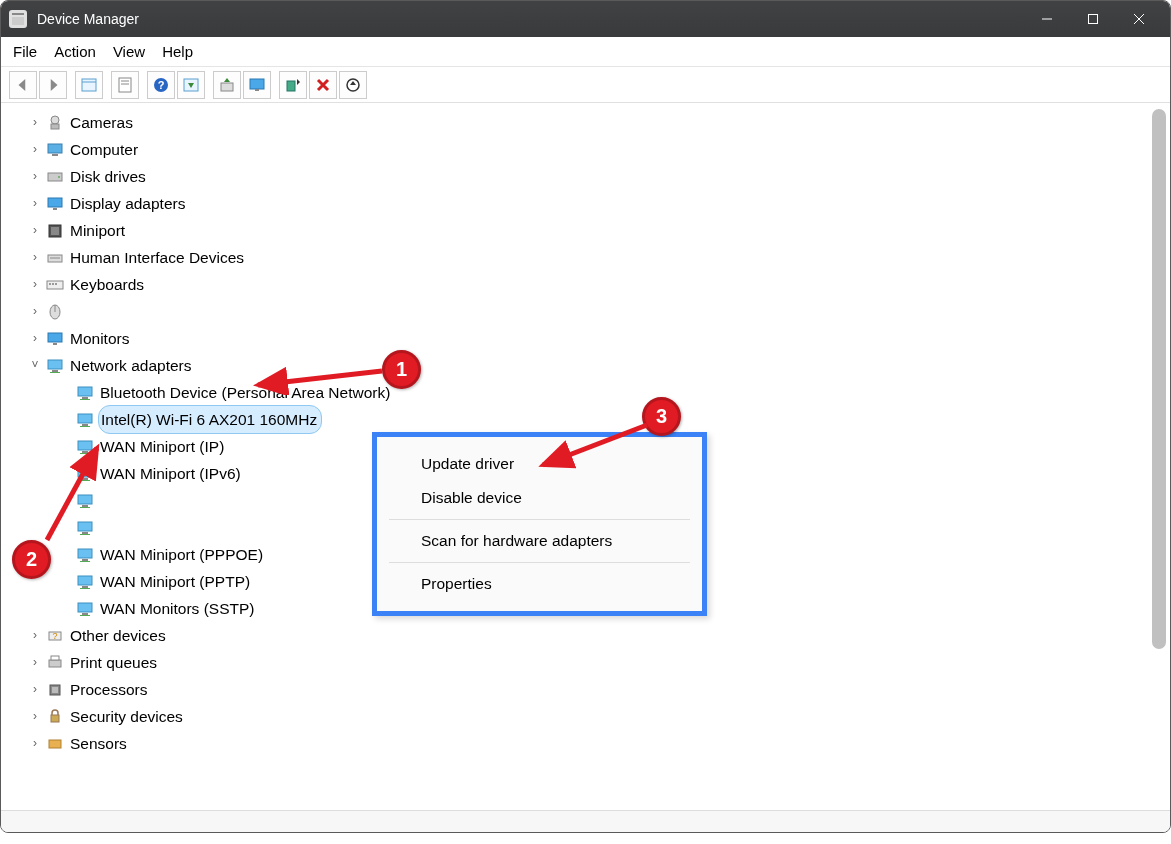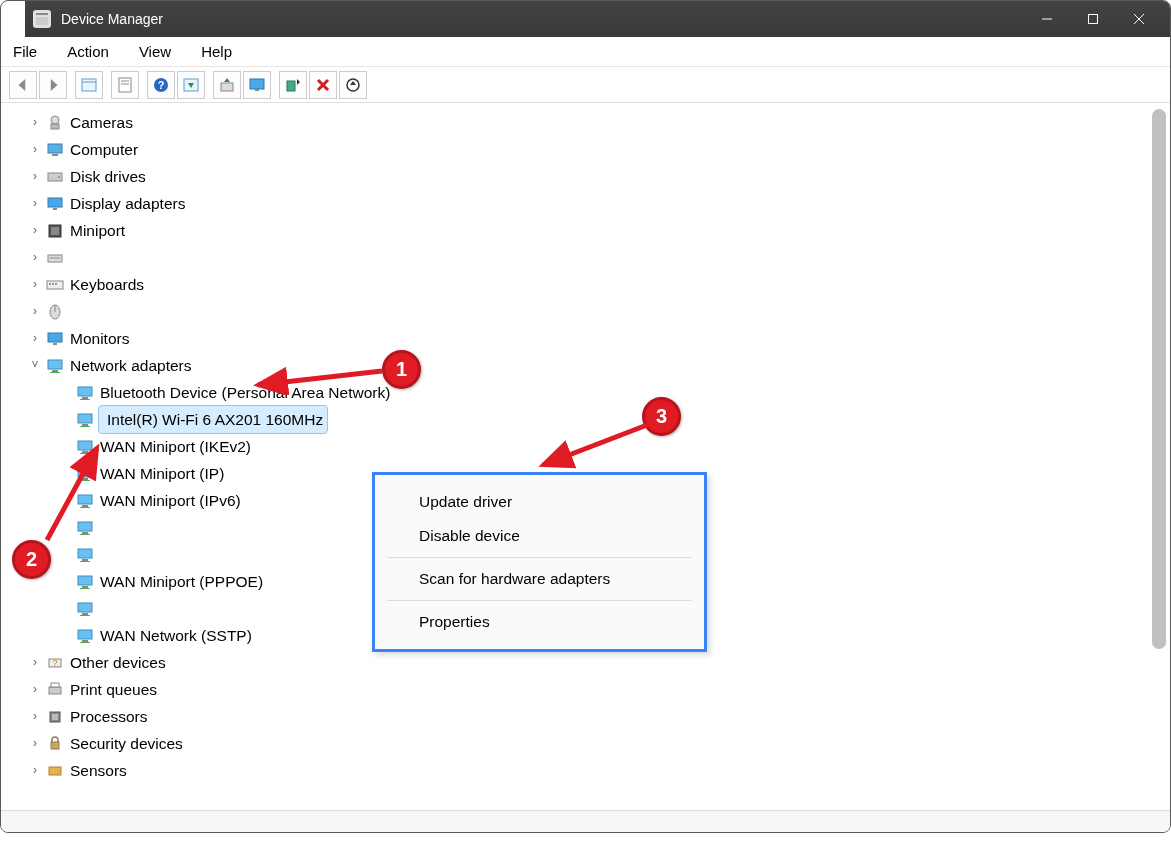--- a/index.html
+++ b/index.html
@@ -1,49 +1,49 @@
 <!DOCTYPE html>
 <html><head>
 <meta charset="utf-8">
 <style>
 * { margin:0; padding:0; box-sizing:border-box; font-family:"Segoe UI",Tahoma,sans-serif; }
 body { background:#fff; width:1171px; height:844px; overflow:hidden; position:relative; }
 
 .window { width:1171px; height:833px; background:#fff; border:1px solid #5a5a5a; border-radius:8px; overflow:hidden; position:relative; }
 
-.titlebar { height:36px; background:linear-gradient(#404244,#383a3c); display:flex; align-items:center; color:#fff; padding:0 8px;margin-left:24px; }
+.titlebar { height:36px; background:linear-gradient(#404244,#383a3c); display:flex; align-items:center; color:#fff; padding:0 8px; }
 .titlebar-icon { width:18px; height:18px; margin-right:10px; background:#e0e0e0; border-radius:3px; position:relative; }
 .titlebar-icon::before { content:""; position:absolute; top:3px; left:3px; right:3px; height:2px; background:#888; }
 .titlebar-icon::after { content:""; position:absolute; bottom:3px; left:3px; right:3px; top:7px; background:#ccc; }
 .titlebar-title { font-size:14px; flex:1; }
 .sysbtn { width:46px; height:36px; display:flex; align-items:center; justify-content:center; }
 .sysbtn svg { width:12px; height:12px; stroke:#fff; stroke-width:1; fill:none; }
 
-.menubar { height:30px; display:flex; align-items:center; border-bottom:1px solid #e5e5e5; padding:0 12px; gap:30px; font-size:15px; }
+.menubar { height:30px; display:flex; align-items:center; border-bottom:1px solid #e5e5e5; padding:0 12px; gap:17px; font-size:15px; }
 .menubar span { cursor:default; }
 
 .toolbar { height:36px; display:flex; align-items:center; border-bottom:1px solid #e0e0e0; padding:0 8px; gap:2px; }
 .tb-btn { width:28px; height:28px; border:1px solid #ccc; background:#fdfdfd; display:flex; align-items:center; justify-content:center; font-size:14px; }
 .tb-sep { width:4px; }
 .arrow-gray { color:#8a8a8a; }
 .arrow-gray svg{width:18px;height:18px;fill:#8a8a8a}
 .ic-prop svg{width:16px;height:16px;}
 .ic-help svg{width:16px;height:16px;}
 
 .content { position:relative; height:calc(100% - 36px - 30px - 36px - 22px); overflow:hidden; }
 .scrollbar { position:absolute; right:4px; top:6px; width:14px; height:540px; background:#c0c0c0; border-radius:7px; }
 .tree { padding:6px 0 6px 24px; font-size:15.5px; line-height:27px; }
 .node { display:flex; align-items:center; height:27px; white-space:nowrap; }
 .exp { width:20px; display:inline-flex; justify-content:center; color:#666; font-size:12px; }
 .ic { width:20px; height:20px; margin-right:5px; display:inline-flex; align-items:center; justify-content:center; font-size:15px;}
 .children { padding-left:30px; }
 .netic{color:#1e90cc}
-.selected { background:#d6ecff; border:1px solid #8fc8f0; border-radius:4px; padding-right:4px; margin-left:-2px; padding-left:8px;}
-
-.ctx { position:absolute; left:372px; top:472px; width:335px; background:#fafafa; border:3px solid #3b82f6; box-shadow:3px 3px 6px rgba(0,0,0,.15); padding:10px 0; font-size:15.5px; }
+.selected { background:#d6ecff; border:1px solid #8fc8f0; border-radius:12px; padding-right:4px; margin-left:-2px; padding-left:2px;}
+
+.ctx { position:absolute; left:372px; top:432px; width:335px; background:#fafafa; border:5px solid #3b82f6; box-shadow:3px 3px 6px rgba(0,0,0,.15); padding:10px 0; font-size:15.5px; }
 .ctx-item { padding:8px 44px; }
 .ctx-sep { height:1px; background:#ddd; margin:4px 12px; }
 .ctx-item.bold { font-weight:400; }
 
 .statusbar{height:22px;border-top:1px solid #ddd;background:#f7f7f7}
 
 .anno { position:absolute; width:39px; height:39px; border-radius:50%; background:#e01b24; color:#fff; font-weight:700; font-size:20px; display:flex; align-items:center; justify-content:center; border:3px solid #b5151c; box-shadow:1px 1px 3px rgba(0,0,0,.3);}
 .arrow-svg{position:absolute;pointer-events:none;}
 </style>
 </head>
@@ -205,20 +205,21 @@
           <span>Miniport</span>
         </div>
         <div class="node">
           <span class="exp">›</span>
           <span class="ic">
             <svg width="18" height="18" viewBox="0 0 18 18">
               <rect x="2" y="6" width="14" height="7" fill="#ddd" stroke="#888"></rect>
               <line x1="4" y1="9" x2="14" y2="9" stroke="#888"></line>
             </svg>
           </span>
+          <span>Human Interface Devices</span>
         </div>
         <div class="node">
           <span class="exp">›</span>
           <span class="ic">
             <svg width="18" height="18" viewBox="0 0 18 18">
               <rect x="1" y="5" width="16" height="8" fill="#eee" stroke="#888"></rect>
               <rect x="3" y="7" width="2" height="2" fill="#999"></rect>
               <rect x="6" y="7" width="2" height="2" fill="#999"></rect>
               <rect x="9" y="7" width="2" height="2" fill="#999"></rect>
             </svg>
@@ -280,31 +281,20 @@
           </div>
           <div class="node">
             <span class="exp"></span>
             <span class="ic netic">
               <svg width="18" height="18" viewBox="0 0 18 18">
                 <rect x="2" y="3" width="14" height="9" fill="#6ac0f0" stroke="#3a90c0"></rect>
                 <rect x="6" y="13" width="6" height="2" fill="#888"></rect>
                 <rect x="4" y="15" width="10" height="1" fill="#5a5"></rect>
               </svg>
             </span>
-            <span class="">WAN Miniport (IKEv2)</span>
-          </div>
-          <div class="node">
-            <span class="exp"></span>
-            <span class="ic netic">
-              <svg width="18" height="18" viewBox="0 0 18 18">
-                <rect x="2" y="3" width="14" height="9" fill="#6ac0f0" stroke="#3a90c0"></rect>
-                <rect x="6" y="13" width="6" height="2" fill="#888"></rect>
-                <rect x="4" y="15" width="10" height="1" fill="#5a5"></rect>
-              </svg>
-            </span>
             <span class="">WAN Miniport (IP)</span>
           </div>
           <div class="node">
             <span class="exp"></span>
             <span class="ic netic">
               <svg width="18" height="18" viewBox="0 0 18 18">
                 <rect x="2" y="3" width="14" height="9" fill="#6ac0f0" stroke="#3a90c0"></rect>
                 <rect x="6" y="13" width="6" height="2" fill="#888"></rect>
                 <rect x="4" y="15" width="10" height="1" fill="#5a5"></rect>
               </svg>
@@ -344,31 +334,32 @@
           </div>
           <div class="node">
             <span class="exp"></span>
             <span class="ic netic">
               <svg width="18" height="18" viewBox="0 0 18 18">
                 <rect x="2" y="3" width="14" height="9" fill="#6ac0f0" stroke="#3a90c0"></rect>
                 <rect x="6" y="13" width="6" height="2" fill="#888"></rect>
                 <rect x="4" y="15" width="10" height="1" fill="#5a5"></rect>
               </svg>
             </span>
-          </div>
-          <div class="node">
-            <span class="exp"></span>
-            <span class="ic netic">
-              <svg width="18" height="18" viewBox="0 0 18 18">
-                <rect x="2" y="3" width="14" height="9" fill="#6ac0f0" stroke="#3a90c0"></rect>
-                <rect x="6" y="13" width="6" height="2" fill="#888"></rect>
-                <rect x="4" y="15" width="10" height="1" fill="#5a5"></rect>
-              </svg>
-            </span>
-            <span class="">WAN Network (SSTP)</span>
+            <span class="">WAN Miniport (PPTP)</span>
+          </div>
+          <div class="node">
+            <span class="exp"></span>
+            <span class="ic netic">
+              <svg width="18" height="18" viewBox="0 0 18 18">
+                <rect x="2" y="3" width="14" height="9" fill="#6ac0f0" stroke="#3a90c0"></rect>
+                <rect x="6" y="13" width="6" height="2" fill="#888"></rect>
+                <rect x="4" y="15" width="10" height="1" fill="#5a5"></rect>
+              </svg>
+            </span>
+            <span class="">WAN Monitors (SSTP)</span>
           </div>
         </div>
         <div class="node">
           <span class="exp">›</span>
           <span class="ic">
             <svg width="18" height="18" viewBox="0 0 18 18">
               <rect x="3" y="5" width="12" height="8" fill="#eee" stroke="#888"></rect>
               <text x="9" y="12" text-anchor="middle" font-size="9" fill="#c80">?</text>
             </svg>
           </span>

